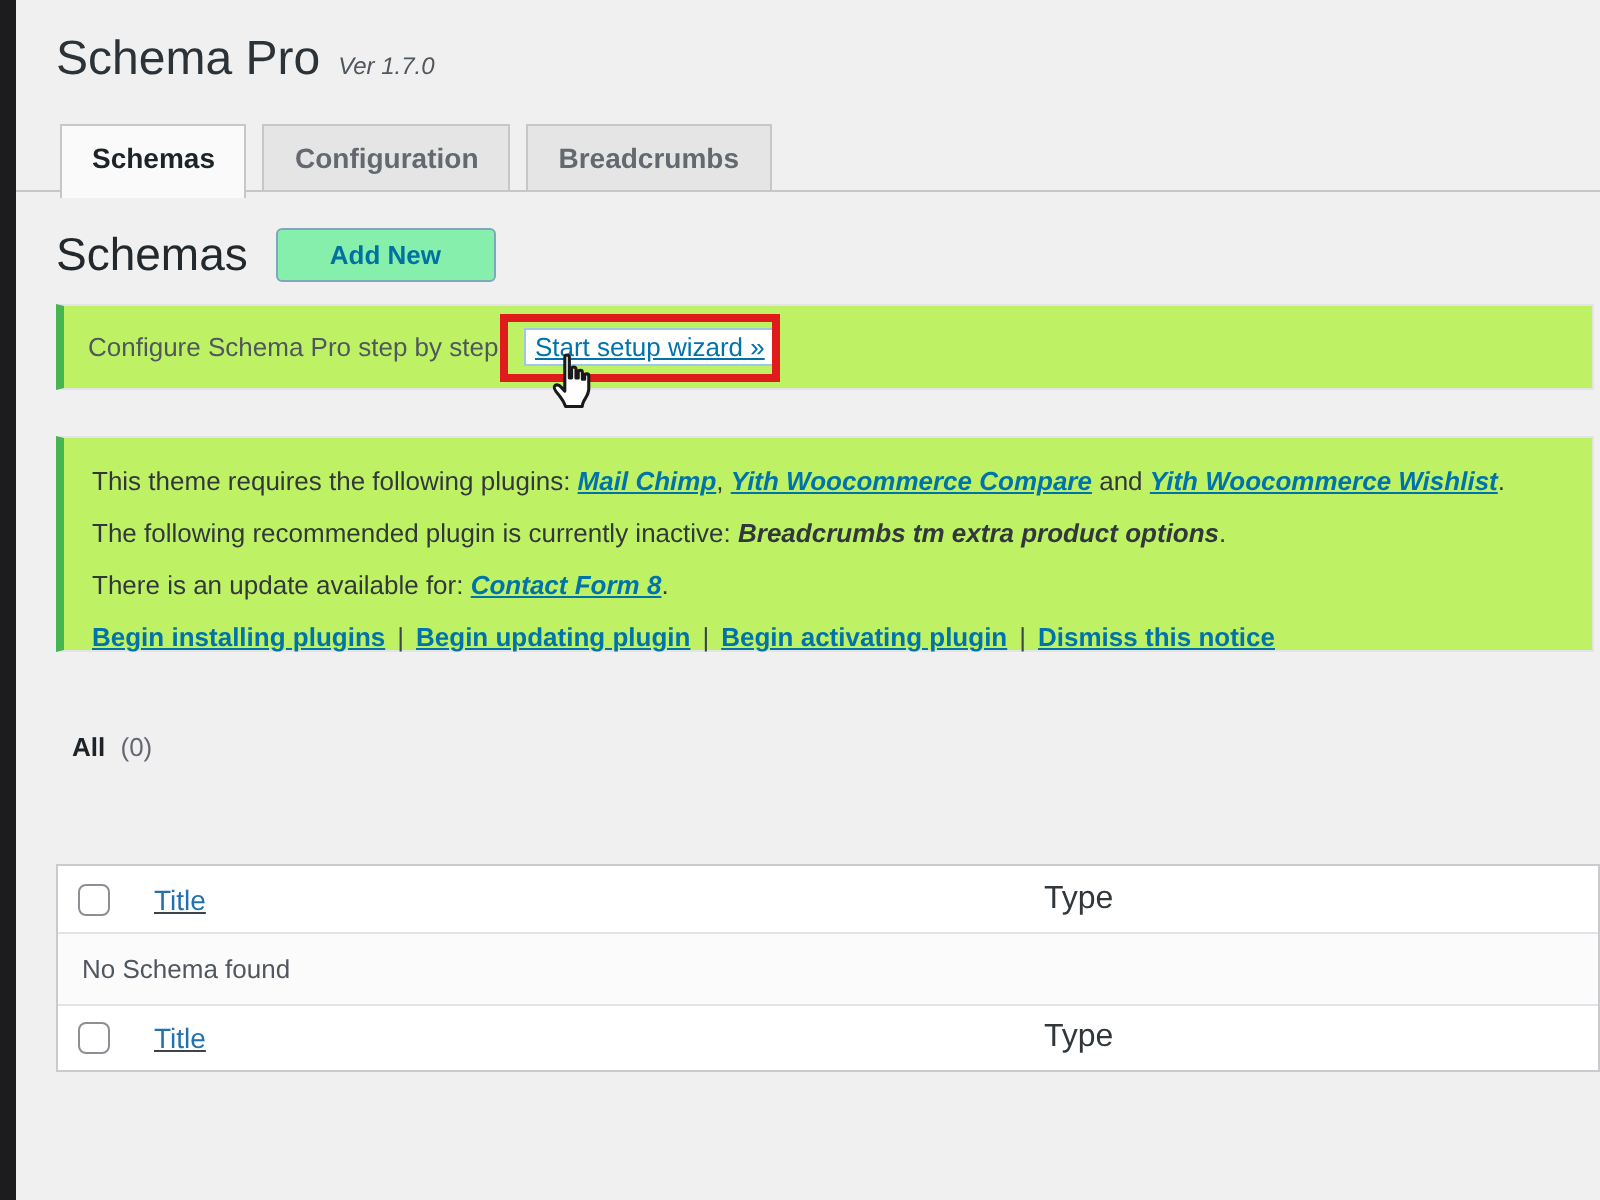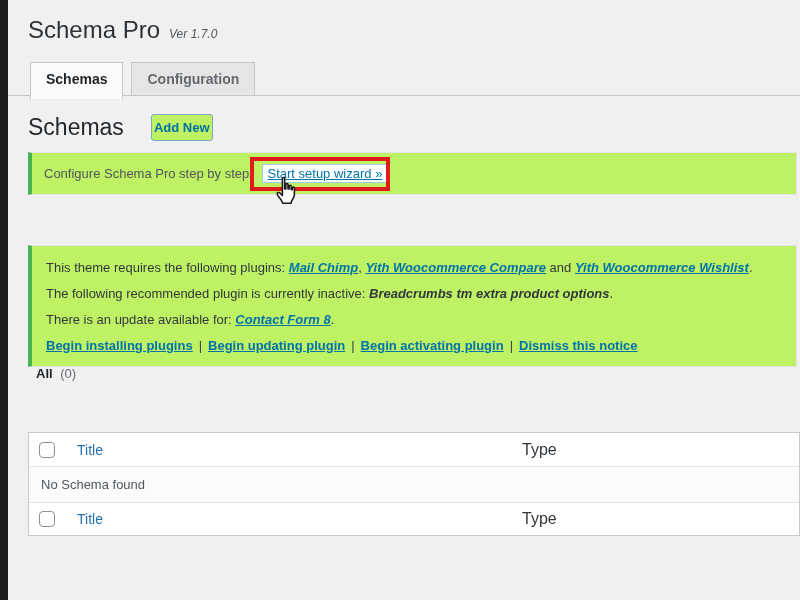--- a/index.html
+++ b/index.html
@@ -29,78 +29,79 @@
     display:inline-block;height:33px;line-height:33px;padding:0 15px;
     background:#e5e5e5;border:1px solid #c6c7c9;border-bottom:none;
     font-size:14px;font-weight:600;color:#646970;cursor:pointer;white-space:nowrap;
   }
   .tab.active{height:37px;background:#fafafa;color:#1d2327;}
 
   
   .heading-row{position:absolute;left:28px;top:114px;display:flex;align-items:center;}
   .page-heading{font-size:23px;font-weight:400;color:#23282d;margin:0;}
   .add-new-btn{
-    margin-left:27px;display:inline-block;padding:5px 2px;border:1px solid #7da8bd;border-radius:3px;
-    background:#bef264;color:#0071a1;font-size:13px;font-weight:600;text-decoration:none;cursor:pointer;
+    margin-left:14px;display:inline-block;padding:5px 26px;border:1px solid #7da8bd;border-radius:3px;
+    background:#86efac;color:#0071a1;font-size:13px;font-weight:600;text-decoration:none;cursor:pointer;
   }
 
   
   .notice{
     position:absolute;left:28px;right:3px;background:#bef264;
     border:1px solid #e2e4e7;border-left:4px solid var(--notice-green);
   }
   .notice-setup{top:152px;height:43px;padding:13px 12px 0 12px;color:#50575e;}
   .wizard-link{
     color:var(--link-blue);text-decoration:underline;cursor:pointer;
     border:1px solid #9ec7e8;padding:1px 4px;margin-left:6px;background:#fff;
   }
   .annotation-box{
     position:absolute;left:250px;top:157px;width:140px;height:34px;
     border:4px solid var(--annotation-red);z-index:6;pointer-events:none;
   }
   .cursor-hand{position:absolute;left:272px;top:176px;z-index:7;pointer-events:none;}
 
-  .notice-plugins{top:218px;height:122px;padding:14px 14px 0 14px;color:#32373c;margin-top:27px;}
+  .notice-plugins{top:218px;height:108px;padding:14px 14px 0 14px;color:#32373c;}
   .notice-plugins p{margin:0 0 11px 0;line-height:15px;}
   .plugin-link{color:var(--link-blue);font-style:italic;font-weight:700;text-decoration:underline;cursor:pointer;}
   .plugin-inactive{font-style:italic;font-weight:600;color:#32373c;}
   .action-link{color:var(--link-blue);font-weight:600;text-decoration:underline;cursor:pointer;}
   .sep{margin:0 6px;color:#3c434a;font-weight:400;}
 
   
   .filter-row{position:absolute;left:36px;top:366px;font-size:13px;}
   .filter-all{font-weight:700;color:#1d2327;cursor:pointer;}
   .filter-count{color:#646970;margin-left:4px;}
 
   
   .schema-table{position:absolute;left:28px;right:0;top:432px;background:#fff;border:1px solid #c9cacd;}
   .trow{display:flex;align-items:center;height:33px;padding:0 10px;}
   .trow + .trow{border-top:1px solid #e2e4e7;}
   .trow.empty{height:36px;background:#fbfbfb;color:#50575e;padding-left:12px;}
   .checkbox{
     width:16px;height:16px;border:1px solid #8c8f94;border-radius:4px;background:#fff;
     display:inline-block;cursor:pointer;flex:0 0 16px;
   }
-  .col-title{flex:1;margin-left:22px;}
+  .col-title{flex:1;margin-left:22px;text-decoration:underline;}
   .col-title .th-link{color:#2271b1;font-size:14px;text-decoration:none;cursor:pointer;}
   .col-type{width:267px;color:#32373c;font-size:16px;}
 </style>
 </head>
 <body>
 
 <div class="left-strip"></div>
 
 <h1 class="app-title">
   <span>Schema Pro</span><span class="app-version">Ver 1.7.0</span>
 </h1>
 
 <div class="tabbar-line"></div>
 <nav class="tabs">
   <a class="tab active">Schemas</a>
   <a class="tab">Configuration</a>
+  <a class="tab">Breadcrumbs</a>
 </nav>
 
 <div class="heading-row">
   <h2 class="page-heading">Schemas</h2>
   <a class="add-new-btn">Add New</a>
 </div>
 
 <div class="notice notice-setup">
   <span>Configure Schema Pro step by step.</span>
   <a class="wizard-link">Start setup wizard »</a>

